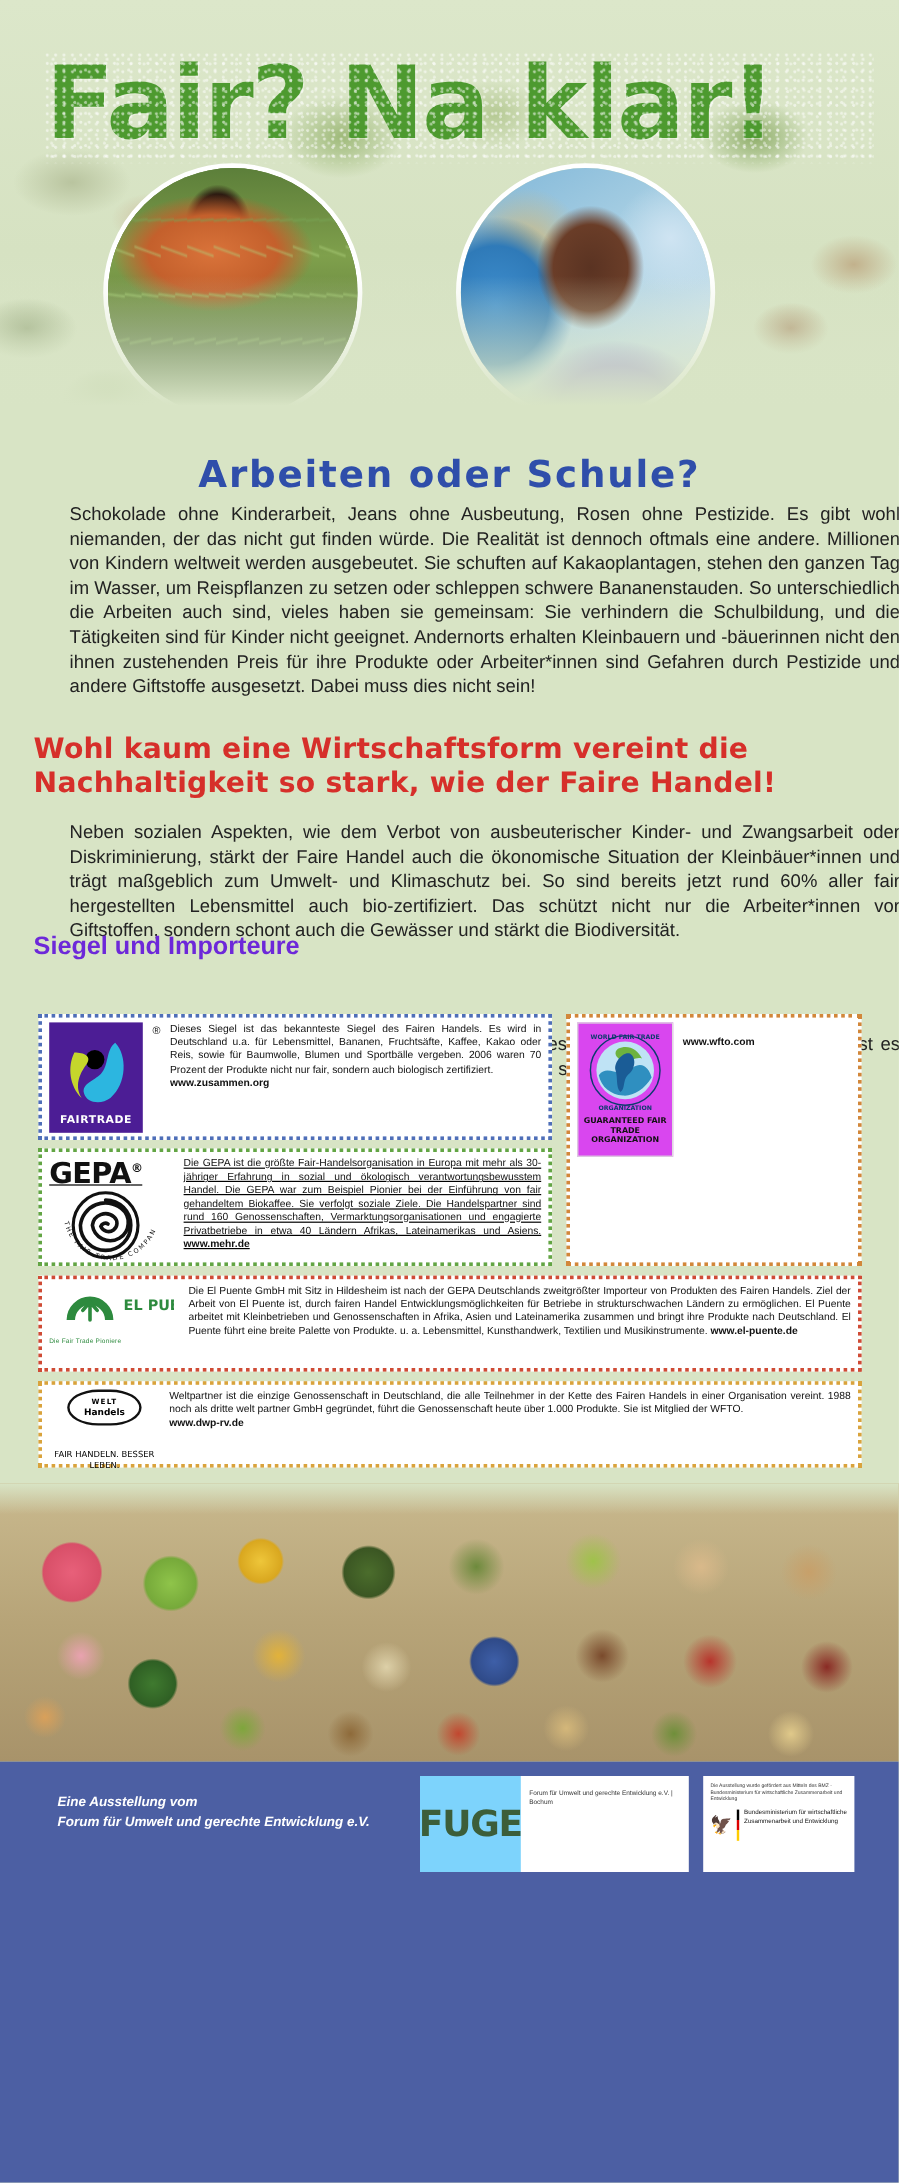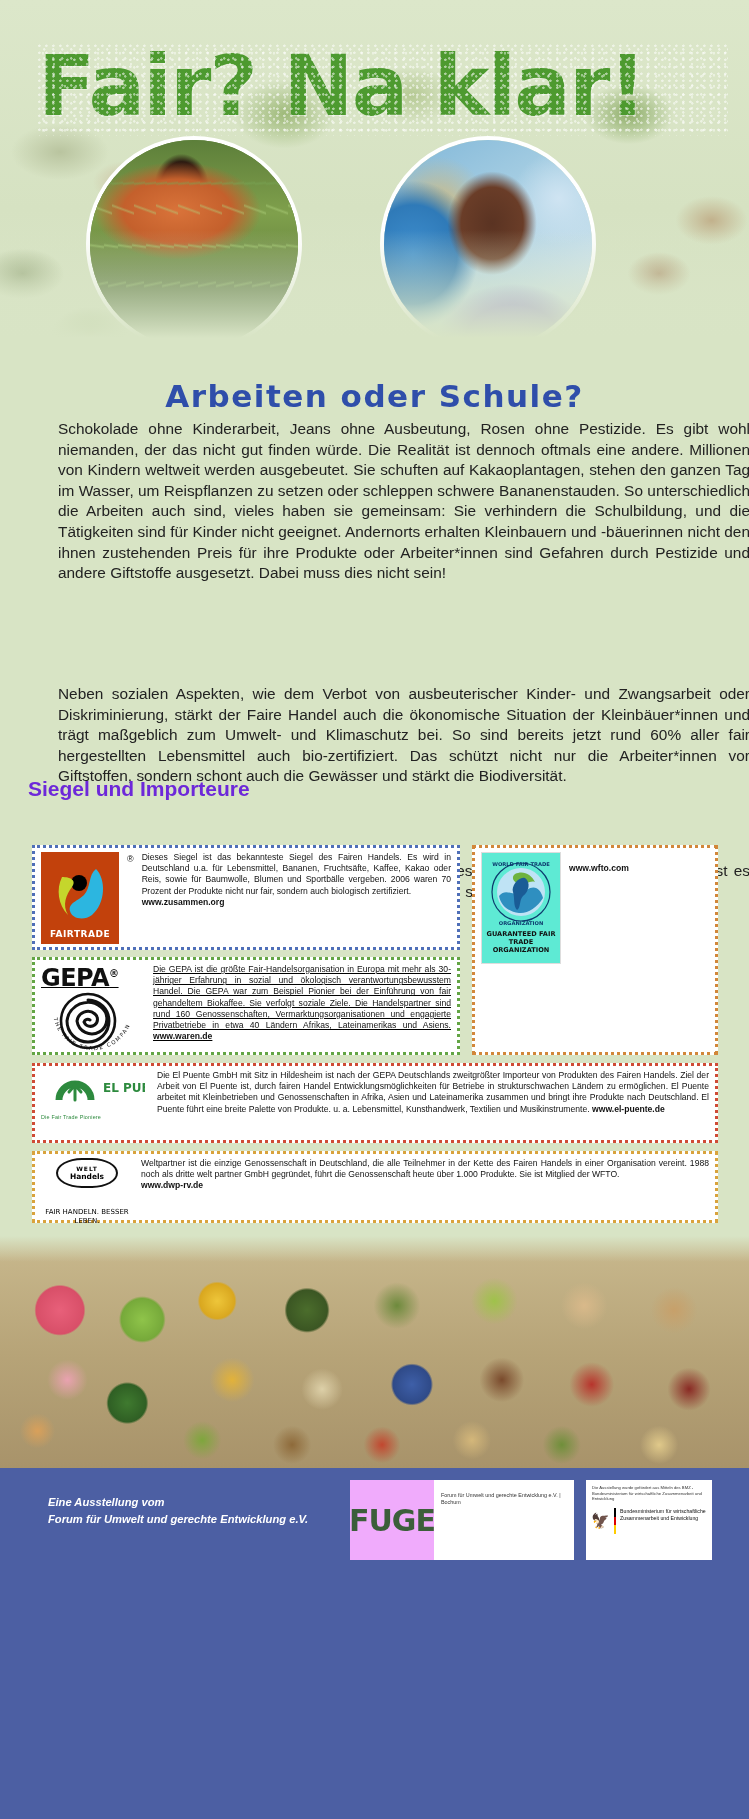--- a/index.html
+++ b/index.html
@@ -149,21 +149,21 @@
   }
   .lbox .txt b { font-weight:bold; }
 
   #box-fairtrade { left:0; top:0; width:428px; height:105px; border-color:#4f6fb8; }
   #box-wfto { left:440px; top:0; width:246px; height:210px; border-color:#d2873a; }
   #box-gepa { left:0; top:112px; width:428px; height:98px; border-color:#63a544;text-decoration:underline; }
   #box-puente { left:0; top:218px; width:686px; height:80px; border-color:#cf4b35; }
   #box-welt { left:0; top:306px; width:686px; height:72px; border-color:#d9a33c; }
 
   
-  .ft-logo { width:78px; height:92px; background:#c2410c; position:relative; }
+  .ft-logo { width:78px; height:92px; background:#4c1d95; position:relative; }
   .ft-yy { position:absolute; left:7px; top:9px; width:62px; height:62px; }
   .ft-word {
     position:absolute; left:0; right:0; bottom:5px; text-align:center;
     color:#fff; font-size:9px; font-weight:bold; letter-spacing:.5px;
     font-family:"DejaVu Sans", sans-serif;
   }
   .reg-mark { font-size:9px; vertical-align:top; color:#111; padding-top:2px; }
 
   
   .gepa-logo { width:104px; height:88px; position:relative; }
@@ -173,21 +173,21 @@
   }
   .gepa-word sup { font-size:10px; }
   .gepa-spiral { position:absolute; left:18px; top:28px; width:58px; height:58px; }
   .gepa-ring {
     position:absolute; left:8px; top:20px; width:86px; height:70px;
     font-size:5.6px; color:#111;
   }
 
   
   .wfto-logo {
-    width:80px; height:112px; background:#5eead4; border:1px solid #ddd;
+    width:80px; height:112px; background:#d946ef; border:1px solid #ddd;
     display:flex; flex-direction:column; align-items:center; justify-content:flex-start;
     padding-top:3px;
   }
   .wfto-txt {
     font-size:6.6px; font-weight:bold; text-align:center; color:#111;
     line-height:8px; font-family:"DejaVu Sans", sans-serif;
     margin-top:2px;
   }
 
   
@@ -249,21 +249,21 @@
     position:absolute; left:48px; top:26px;
     color:#fff; font-size:11.2px; font-weight:bold; line-height:17px;
     font-family:"Liberation Sans", sans-serif;
     font-style:italic;
   }
   .fuge-box {
     position:absolute; left:350px; top:12px; width:224px; height:80px;
     background:#fff; display:flex; align-items:stretch;
   }
   .fuge-mark {
-    width:84px; background:#f0abfc; position:relative;
+    width:84px; background:#7dd3fc; position:relative;
     display:flex; align-items:center; justify-content:center;
   }
   .fuge-mark span {
     font-family:"DejaVu Sans", sans-serif; font-weight:bold;
     font-size:30px; color:#3c5e3a; letter-spacing:-1px;
   }
   .fuge-cap { flex:1; padding:12px 6px 0 7px; font-size:5.4px; line-height:7.2px; color:#333; }
   .bmz-box {
     position:absolute; left:586px; top:12px; width:126px; height:80px;
     background:#fff; padding:5px 6px;
@@ -295,20 +295,21 @@
       <div class="ph-girl"></div>
     </div>
 
     <div class="top-band-fade"></div>
   </div>
 
   <div class="h-blue">Arbeiten oder Schule?</div>
 
   <div id="para1" class="body-text">Schokolade ohne Kinderarbeit, Jeans ohne Ausbeutung, Rosen ohne Pestizide. Es gibt wohl niemanden, der das nicht gut finden würde. Die Realität ist dennoch oftmals eine andere. Millionen von Kindern weltweit werden ausgebeutet. Sie schuften auf Kakaoplantagen, stehen den ganzen Tag im Wasser, um Reispflanzen zu setzen oder schleppen schwere Bananenstauden. So unterschiedlich die Arbeiten auch sind, vieles haben sie gemeinsam: Sie verhindern die Schulbildung, und die Tätigkeiten sind für Kinder nicht geeignet. Andernorts erhalten Kleinbauern und -bäuerinnen nicht den ihnen zustehenden Preis für ihre Produkte oder Arbeiter*innen sind Gefahren durch Pestizide und andere Giftstoffe ausgesetzt. Dabei muss dies nicht sein!</div>
 
+  <div class="h-red">Wohl kaum eine Wirtschaftsform vereint die Nachhaltigkeit so stark, wie der Faire Handel!</div>
 
   <div id="para2" class="body-text">Neben sozialen Aspekten, wie dem Verbot von ausbeuterischer Kinder- und Zwangsarbeit oder Diskriminierung, stärkt der Faire Handel auch die ökonomische Situation der Kleinbäuer*innen und trägt maßgeblich zum Umwelt- und Klimaschutz bei. So sind bereits jetzt rund 60% aller fair hergestellten Lebensmittel auch bio-zertifiziert. Das schützt nicht nur die Arbeiter*innen vor Giftstoffen, sondern schont auch die Gewässer und stärkt die Biodiversität.</div>
 
   <div class="h-sub">Siegel und Importeure</div>
 
   <div id="para3" class="body-text">Die Kennzeichnung eines Produktes als „Fair“ ist nicht gesetzlich geschützt. Umso wichtiger ist es daher, zu wissen, welche Siegel und Importeure verlässlich sind.</div>
 
   <div class="boxes">
 
     <div class="lbox" id="box-fairtrade">
@@ -365,21 +366,21 @@
                 <path id="gp" d="M4 30 A40 40 0 0 0 82 38"></path>
               </defs>
             <text font-size="5.4" fill="#111" font-family="DejaVu Sans, sans-serif" letter-spacing="1.6">
               <textPath href="#gp" startOffset="4%">THE FAIR TRADE COMPANY</textPath>
             </text>
           </svg>
         </div>
       </div>
       <div class="txt">
         <span>Die GEPA ist die größte Fair-Handelsorganisation in Europa mit mehr als 30-jähriger Erfahrung in sozial und ökologisch verantwortungsbewusstem Handel. Die GEPA war zum Beispiel Pionier bei der Einführung von fair gehandeltem Biokaffee. Sie verfolgt soziale Ziele. Die Handelspartner sind rund 160 Genossenschaften, Vermarktungsorganisationen und engagierte Privatbetriebe in etwa 40 Ländern Afrikas, Lateinamerikas und Asiens.</span>
-        <b>www.waren.de</b>
+        <b>www.mehr.de</b>
       </div>
     </div>
 
     <div class="lbox" id="box-puente">
       <div class="logo">
         <div class="puente-logo">
           <svg width="104" height="40" viewBox="0 0 104 40">
             <path d="M18 30 A16 16 0 1 1 50 30" fill="none" stroke="#2d8a3e" stroke-width="7"></path>
             <path d="M34 30 L34 16 M28 22 L34 15 L40 22" stroke="#2d8a3e" stroke-width="3" fill="none" stroke-linecap="round"></path>
             <text x="62" y="22" font-size="12" font-weight="bold" fill="#2d8a3e" font-family="DejaVu Sans, sans-serif">

